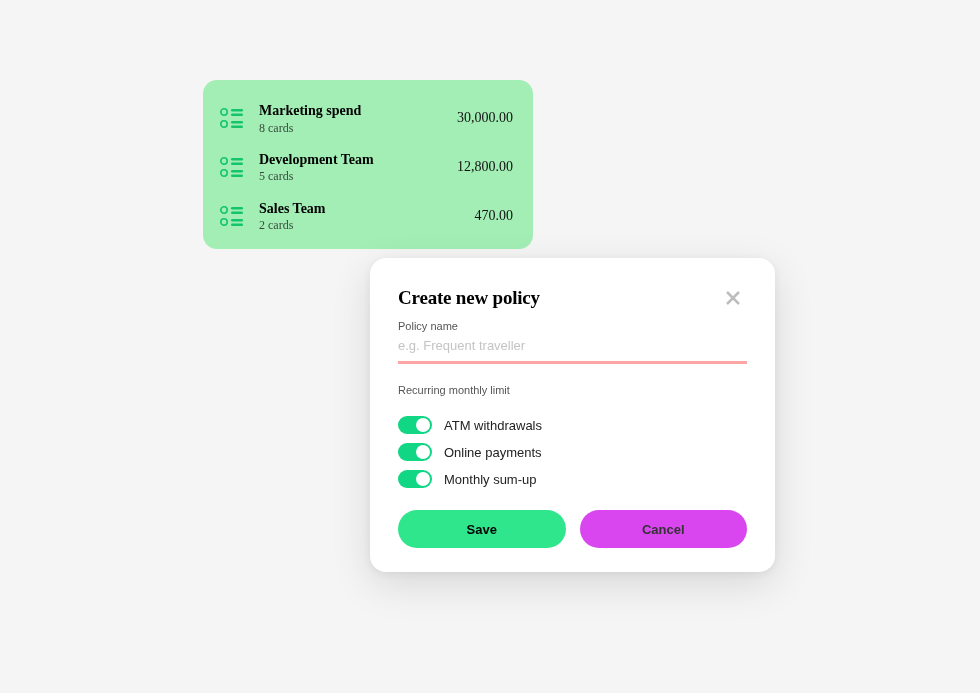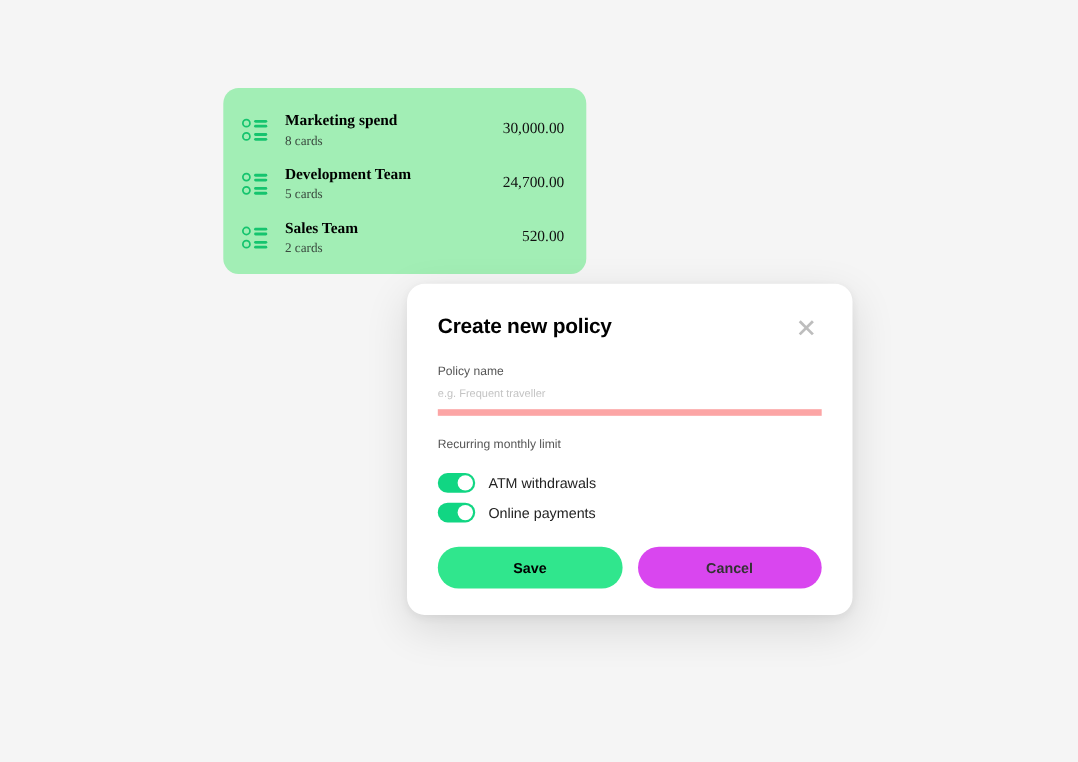--- a/index.html
+++ b/index.html
@@ -85,21 +85,22 @@
       width: 405px;
       background: #ffffff;
       border-radius: 16px;
       box-shadow: 0 12px 40px rgba(0,0,0,0.12), 0 2px 8px rgba(0,0,0,0.06);
       padding: 26px 28px 24px 28px;
     }
     .modal-header {
       display: flex;
       align-items: center;
       justify-content: space-between;
-      margin-bottom: 20px;
+      margin-bottom: 8px;
+      font-family: Liberation Serif, serif;
     }
     .modal-title {
       font-size: 19px;
       font-weight: 800;
       color: #000;
       letter-spacing: -0.2px;
     }
     .close-btn {
       width: 28px;
       height: 28px;
@@ -122,22 +123,22 @@
     }
     .field-label {
       font-size: 11px;
       color: #555;
       margin-bottom: 4px;
       display: block;
     }
     .field-input {
       width: 100%;
       border: none;
-      border-bottom: 6px solid #fca5a5;
-      font-size: 10px;
+      border-bottom: 3px solid #fca5a5;
+      font-size: 13px;
       color: #111;
       padding: 2px 0 8px 0;
       background: transparent;
       outline: none;
       font-family: inherit;
     }
     .field-input::placeholder {
       color: #c4c4c4;
     }
 
@@ -234,39 +235,39 @@
           <rect x="12" y="6.4" width="12" height="2.6" rx="1.3" fill="#15c46e"></rect>
           <circle cx="5" cy="17" r="3.2" stroke="#15c46e" stroke-width="1.6"></circle>
           <rect x="12" y="14" width="12" height="2.6" rx="1.3" fill="#15c46e"></rect>
           <rect x="12" y="18.4" width="12" height="2.6" rx="1.3" fill="#15c46e"></rect>
         </svg>
       </span>
       <div class="policy-text">
         <span class="policy-name">Development Team</span>
         <span class="policy-sub">5 cards</span>
       </div>
-      <span class="policy-amount">24,700.00</span>
+      <span class="policy-amount">12,800.00</span>
     </div>
 
     <div class="policy-row">
       <span class="policy-icon">
         <svg viewBox="0 0 26 22" fill="none">
           <circle cx="5" cy="5" r="3.2" stroke="#15c46e" stroke-width="1.6"></circle>
           <rect x="12" y="2" width="12" height="2.6" rx="1.3" fill="#15c46e"></rect>
           <rect x="12" y="6.4" width="12" height="2.6" rx="1.3" fill="#15c46e"></rect>
           <circle cx="5" cy="17" r="3.2" stroke="#15c46e" stroke-width="1.6"></circle>
           <rect x="12" y="14" width="12" height="2.6" rx="1.3" fill="#15c46e"></rect>
           <rect x="12" y="18.4" width="12" height="2.6" rx="1.3" fill="#15c46e"></rect>
         </svg>
       </span>
       <div class="policy-text">
         <span class="policy-name">Sales Team</span>
         <span class="policy-sub">2 cards</span>
       </div>
-      <span class="policy-amount">520.00</span>
+      <span class="policy-amount">470.00</span>
     </div>
 
   </div>
 
   <div class="modal">
     <div class="modal-header">
       <h2 class="modal-title">Create new policy</h2>
       <button class="close-btn">
         <svg viewBox="0 0 18 18">
           <line x1="3" y1="3" x2="15" y2="15"></line>
@@ -286,20 +287,24 @@
 
     <div class="toggles">
       <div class="toggle-row">
         <button class="toggle"></button>
         <span class="toggle-label">ATM withdrawals</span>
       </div>
       <div class="toggle-row">
         <button class="toggle"></button>
         <span class="toggle-label">Online payments</span>
       </div>
+      <div class="toggle-row">
+        <button class="toggle"></button>
+        <span class="toggle-label">Monthly sum-up</span>
+      </div>
     </div>
 
     <div class="buttons">
       <button class="btn btn-primary">Save</button>
       <button class="btn btn-secondary">Cancel</button>
     </div>
   </div>
 
 </div>
 

